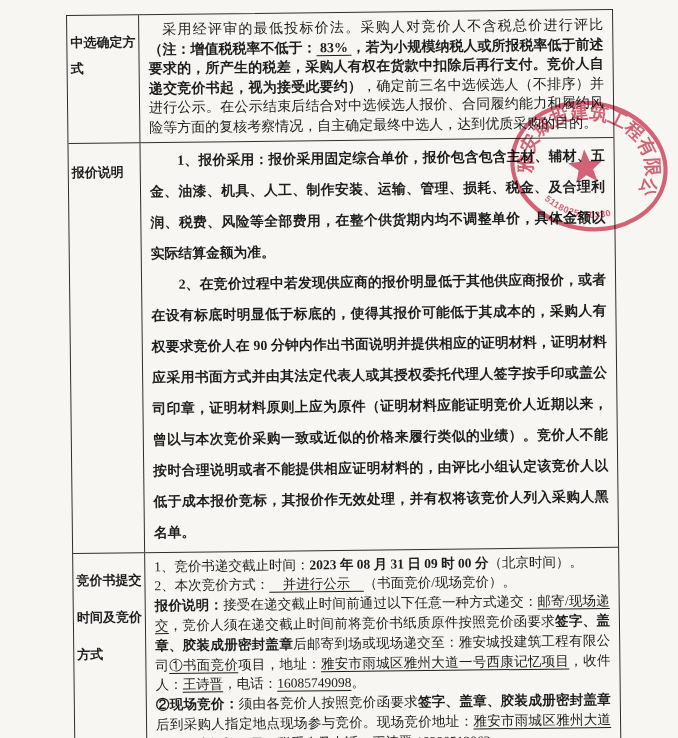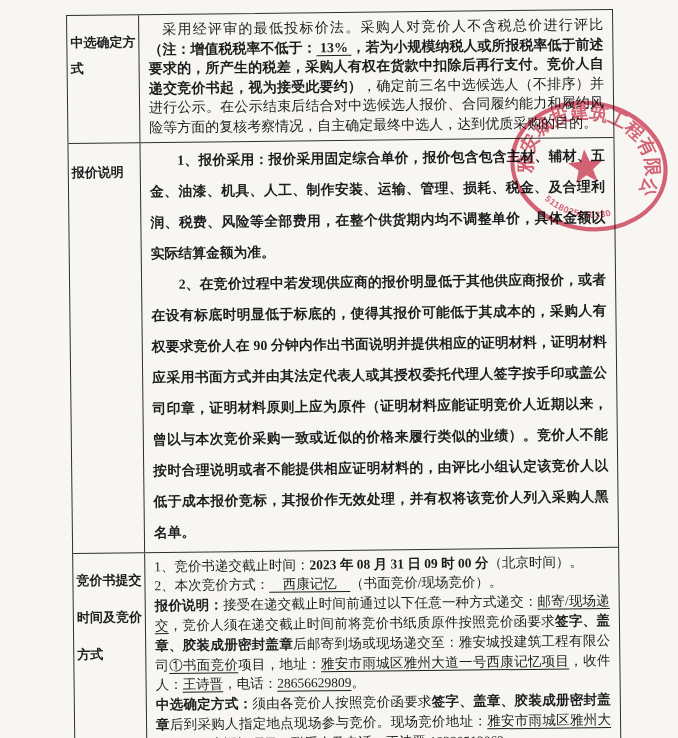--- a/index.html
+++ b/index.html
@@ -43,39 +43,39 @@
   }
 </style>
 </head>
 <body>
 
 <div class="doc-table">
 
   <div class="row r1">
     <div class="lbl">中选确定方式</div>
     <div class="ct">
-      <p><span>采用经评审的最低投标价法。采购人对竞价人不含税总价进行评比</span><b>（注：增值税税率不低于：</b><b class="u"> 13% </b><b>，若为小规模纳税人或所报税率低于前述要求的，所产生的税差，采购人有权在货款中扣除后再行支付。竞价人自递交竞价书起，视为接受此要约）</b><span>，确定前三名中选候选人（不排序）并进行公示。在公示结束后结合对中选候选人报价、合同履约能力和履约风险等方面的复核考察情况，自主确定最终中选人，达到优质采购的目的。</span></p>
+      <p><span>采用经评审的最低投标价法。采购人对竞价人不含税总价进行评比</span><b>（注：增值税税率不低于：</b><b class="u"> 83% </b><b>，若为小规模纳税人或所报税率低于前述要求的，所产生的税差，采购人有权在货款中扣除后再行支付。竞价人自递交竞价书起，视为接受此要约）</b><span>，确定前三名中选候选人（不排序）并进行公示。在公示结束后结合对中选候选人报价、合同履约能力和履约风险等方面的复核考察情况，自主确定最终中选人，达到优质采购的目的。</span></p>
     </div>
   </div>
 
   <div class="row r2">
     <div class="lbl">报价说明</div>
     <div class="ct">
       <p>1、报价采用：报价采用固定综合单价，报价包含包含主材、辅材、五金、油漆、机具、人工、制作安装、运输、管理、损耗、税金、及合理利润、税费、风险等全部费用，在整个供货期内均不调整单价，具体金额以实际结算金额为准。</p>
       <p>2、在竞价过程中若发现供应商的报价明显低于其他供应商报价，或者在设有标底时明显低于标底的，使得其报价可能低于其成本的，采购人有权要求竞价人在 90 分钟内作出书面说明并提供相应的证明材料，证明材料应采用书面方式并由其法定代表人或其授权委托代理人签字按手印或盖公司印章，证明材料原则上应为原件（证明材料应能证明竞价人近期以来，曾以与本次竞价采购一致或近似的价格来履行类似的业绩）。竞价人不能按时合理说明或者不能提供相应证明材料的，由评比小组认定该竞价人以低于成本报价竞标，其报价作无效处理，并有权将该竞价人列入采购人黑名单。</p>
     </div>
   </div>
 
   <div class="row r3">
     <div class="lbl">竞价书提交时间及竞价方式</div>
     <div class="ct">
       <p><span>1、竞价书递交截止时间：</span><b>2023 年 08 月 31 日 09 时 00 分</b><span>（北京时间）。</span></p>
-      <p><span>2、本次竞价方式：</span><span class="u">　西康记忆　</span><span>（书面竞价/现场竞价）。</span></p>
-      <p><b>报价说明：</b><span>接受在递交截止时间前通过以下任意一种方式递交：</span><span class="u">邮寄/现场递交</span><span>，竞价人须在递交截止时间前将竞价书纸质原件按照竞价函要求</span><b>签字、盖章、胶装成册密封盖章</b><span>后邮寄到场或现场递交至：雅安城投建筑工程有限公司</span><span class="u">①书面竞价</span><span>项目，地址：</span><span class="u">雅安市雨城区雅州大道一号西康记忆项目</span><span>，收件人：</span><span class="u">王诗晋</span><span>，电话：</span><span class="u">28656629809</span><span>。</span></p>
-      <p><b>中选确定方式：</b><span>须由各竞价人按照竞价函要求</span><b>签字、盖章、胶装成册密封盖章</b><span>后到采购人指定地点现场参与竞价。现场竞价地址：</span><span class="u">雅安市雨城区雅州大道一号西康记忆项目</span><span>，联系人及电话：</span><span class="u">王诗晋 18280512062</span><span>。</span></p>
+      <p><span>2、本次竞价方式：</span><span class="u">　并进行公示　</span><span>（书面竞价/现场竞价）。</span></p>
+      <p><b>报价说明：</b><span>接受在递交截止时间前通过以下任意一种方式递交：</span><span class="u">邮寄/现场递交</span><span>，竞价人须在递交截止时间前将竞价书纸质原件按照竞价函要求</span><b>签字、盖章、胶装成册密封盖章</b><span>后邮寄到场或现场递交至：雅安城投建筑工程有限公司</span><span class="u">①书面竞价</span><span>项目，地址：</span><span class="u">雅安市雨城区雅州大道一号西康记忆项目</span><span>，收件人：</span><span class="u">王诗晋</span><span>，电话：</span><span class="u">16085749098</span><span>。</span></p>
+      <p><b>②现场竞价：</b><span>须由各竞价人按照竞价函要求</span><b>签字、盖章、胶装成册密封盖章</b><span>后到采购人指定地点现场参与竞价。现场竞价地址：</span><span class="u">雅安市雨城区雅州大道一号西康记忆项目</span><span>，联系人及电话：</span><span class="u">王诗晋 18280512062</span><span>。</span></p>
     </div>
   </div>
 
 </div>
 
 <svg class="stamp" viewBox="0 0 166 140" xmlns="http://www.w3.org/2000/svg">
   <defs>
     <path id="arcTop" d="M 29.4 86.1 A 57 47 0 1 1 136.6 86.1" fill="none"></path>
     <path id="arcBot" d="M 45.4 110.2 A 61 51 0 0 0 120.6 110.2" fill="none"></path>
   </defs>

